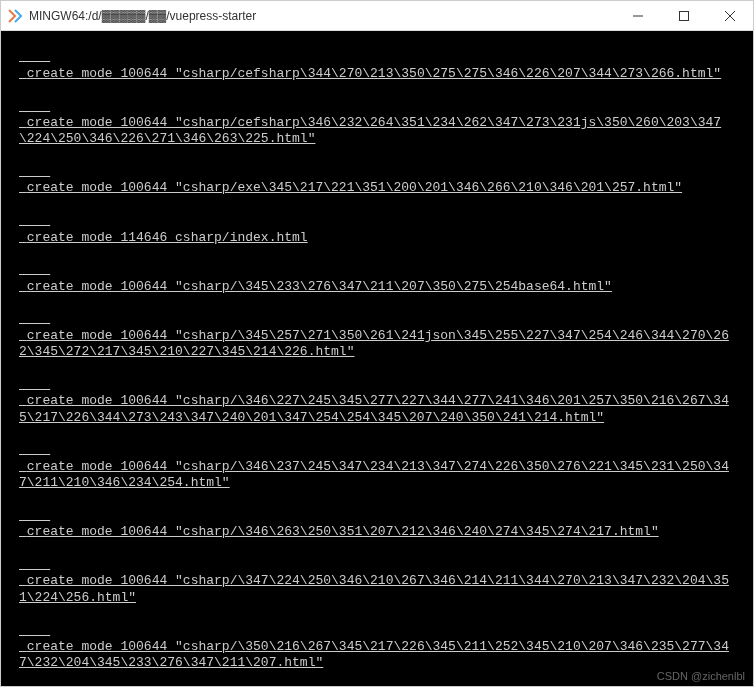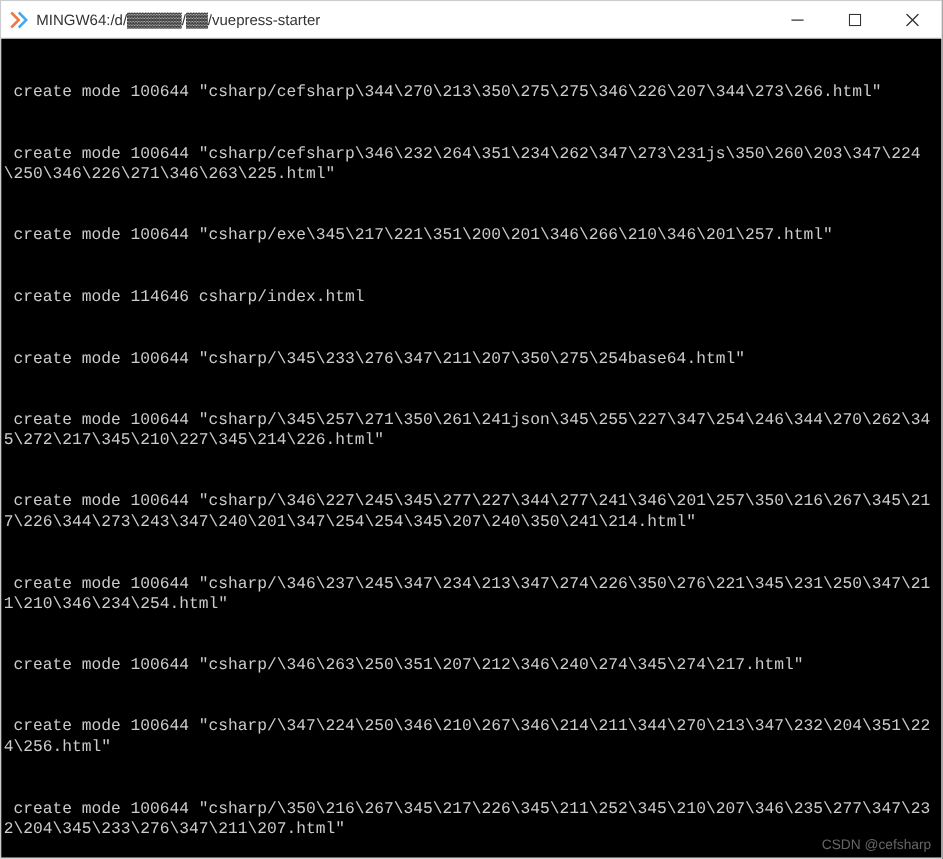--- a/index.html
+++ b/index.html
@@ -49,26 +49,27 @@
       display: flex;
       align-items: center;
       justify-content: center;
       color: #333;
     }
     .win-btn svg { width: 10px; height: 10px; }
     .terminal {
       flex: 1;
       background: #000;
       color: #ccc;
-      padding: 2px 2px;
+      padding: 2px 18px;
       line-height: 1.26;
       overflow: hidden;
       white-space: pre-wrap;
       word-break: break-all;
       position: relative;
+      text-decoration: underline;
     }
     .line { display: block; }
     .watermark {
       position: absolute;
       bottom: 2px;
       right: 8px;
       color: #666;
       font-size: 11px;
       font-family: Arial, sans-serif;
     }
@@ -126,15 +127,15 @@
     
     
     
     
     
     
     
     
     
     
-    <div class="watermark">CSDN @cefsharp</div>
+    <div class="watermark">CSDN @zichenlbl</div>
   </div>
 </div>
 
 </body></html>

